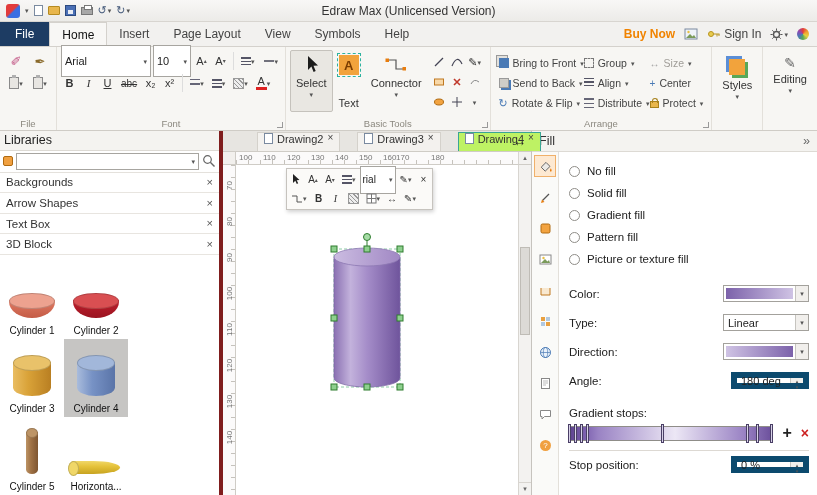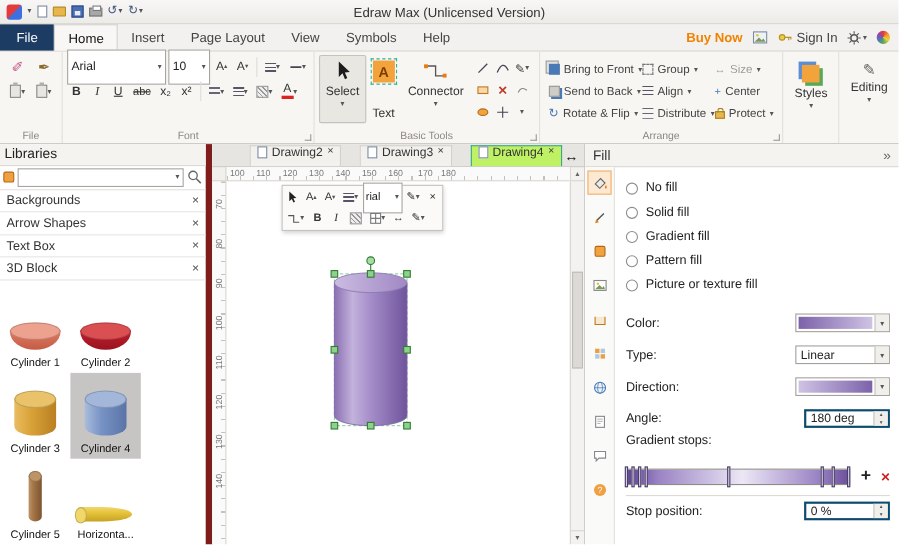--- a/index.html
+++ b/index.html
@@ -64,21 +64,21 @@
 .a-group{border:1px dashed #777}
 .a-size{color:#a0a0a0;font-size:10px;width:auto}
 .a-center{color:#4a7ab5;font-size:10px;width:auto}
 .a-protect{width:9px;height:7px;background:#e8b64c;border:1px solid #a8821c;position:relative;margin-top:3px}
 .a-protect::before{content:"";position:absolute;top:-4px;left:1px;width:4px;height:4px;border:1px solid #a8821c;border-bottom:none;border-radius:3px 3px 0 0}
 .styleico{width:16px;height:16px;background:#f2a33c;box-shadow:-3px -3px 0 #5b8ed6,3px 3px 0 #58a858}
 .editico{font-size:14px;color:#666}
 
 .main{display:flex;height:364px}
 
-.lib{width:193px;border-right:6px solid #7f1d1d;display:flex;flex-direction:column;background:#fff}
+.lib{width:223px;border-right:4px solid #7f1d1d;display:flex;flex-direction:column;background:#fff}
 .lib-header{height:21px;display:flex;align-items:center;padding:0 4px;font-size:12.5px;color:#222;background:#f4f3f0;border-bottom:1px solid #dddad4}
 .lib-search{height:23px;display:flex;align-items:center;gap:3px;padding:2px 3px;border-bottom:1px solid #e4e1dc}
 .lib-pin{width:10px;height:10px;background:#f0a040;border:1px solid #b06a10;border-radius:2px}
 .lib-combo{flex:1;height:17px;border:1px solid #a7a5a0;background:#fff;display:flex;align-items:center;justify-content:flex-end;padding:0 3px}
 .lib-row{height:22px;display:flex;align-items:center;justify-content:space-between;padding:0 6px;border-bottom:1px solid #e8e5e0;font-size:11.5px;color:#333}
 .xmark{font-size:11px;color:#555;line-height:1}
 .lib-shapes{flex:1;display:grid;grid-template-columns:repeat(3,64px);grid-auto-rows:78px;padding-top:6px}
 .cell{display:flex;flex-direction:column;align-items:center;justify-content:flex-end;padding-bottom:3px}
 .cell.sel{background:#c6c5c3}
 .cell .lbl{font-size:10px;color:#111;margin-top:7px}
@@ -126,25 +126,25 @@
 .stab.active{background:#fde9d2;border-color:#f0b06a}
 .fill-content{flex:1;padding:8px 8px 0 10px;font-size:11.5px;color:#222;overflow:hidden}
 .radio-row{display:flex;align-items:center;gap:7px;height:22px}
 .radio{width:11px;height:11px;border:1px solid #8f8d88;border-radius:50%;background:#fff;position:relative;flex:0 0 auto}
 .radio-row.checked .radio::after{content:"";position:absolute;inset:2px;border-radius:50%;background:#5f5d58}
 .field-row{display:flex;align-items:center;justify-content:space-between;height:29px}
 .dropdown{width:86px;height:17px;border:1px solid #a3a19c;background:#fff;display:flex;align-items:center}
 .dropdown .txt{flex:1;padding-left:4px;font-size:11px}
 .dropdown .dcaret{width:13px;align-self:stretch;border-left:1px solid #c6c4bf;display:flex;align-items:center;justify-content:center;font-size:7px;color:#555;background:#f1efec}
 .swatch{flex:1;height:11px;margin:0 2px;background:linear-gradient(90deg,#7c62aa,#cfc3e4)}
-.spin{width:78px;height:17px;border:2px solid #0c4a6e;background:#fff;display:flex}
+.spin{width:78px;height:17px;border:6px solid #0c4a6e;background:#fff;display:flex}
 .spin .txt{flex:1;padding-left:4px;display:flex;align-items:center;font-size:11px}
 .spin .sbtns{width:13px;border-left:1px solid #c6c4bf;display:flex;flex-direction:column;background:#f1efec}
 .spin .sbtns div{flex:1;display:flex;align-items:center;justify-content:center;font-size:5px;color:#555}
-.gs-label-row{height:24px;display:flex;align-items:flex-start}
+.gs-label-row{height:24px;display:flex;align-items:flex-end}
 .gs-row{display:flex;align-items:center;gap:9px;height:28px}
 .gradbar{flex:1;height:15px;border:1px solid #8f8d88;position:relative;background:linear-gradient(90deg,#5e4390 0%,#7b5fae 7%,#9a83c4 14%,#ece7f5 52%,#9a83c4 86%,#6b4f9b 100%)}
 .gstop{position:absolute;top:-3px;bottom:-3px;width:3px;background:#d8d2e8;border:1px solid #4a3f66}
 .gplus{font-size:16px;color:#222;line-height:1;font-weight:bold}
 .gdel{font-size:14px;color:#cc2222;line-height:1;font-weight:bold}
 .stop-row{display:flex;align-items:center;justify-content:space-between;height:28px;border-top:1px solid #ddd9d3;margin-top:3px}
 </style>
 </head>
 <body>
 
@@ -514,21 +514,21 @@
     <div class="rulerrow">
       <div class="rcorner"></div>
       <div class="hruler">
         <span style="left:3px">100</span>
         <span style="left:27px">110</span>
         <span style="left:51px">120</span>
         <span style="left:75px">130</span>
         <span style="left:99px">140</span>
         <span style="left:123px">150</span>
         <span style="left:147px">160</span>
-        <span style="left:174px">170</span>
+        <span style="left:160px">170</span>
         <span style="left:195px">180</span>
       </div>
       <div class="scrolltop">▴</div>
     </div>
     <div class="cbody">
       <div class="vruler">
         <span style="top:16px">70</span>
         <span style="top:52px">80</span>
         <span style="top:88px">90</span>
         <span style="top:124px">100</span>

